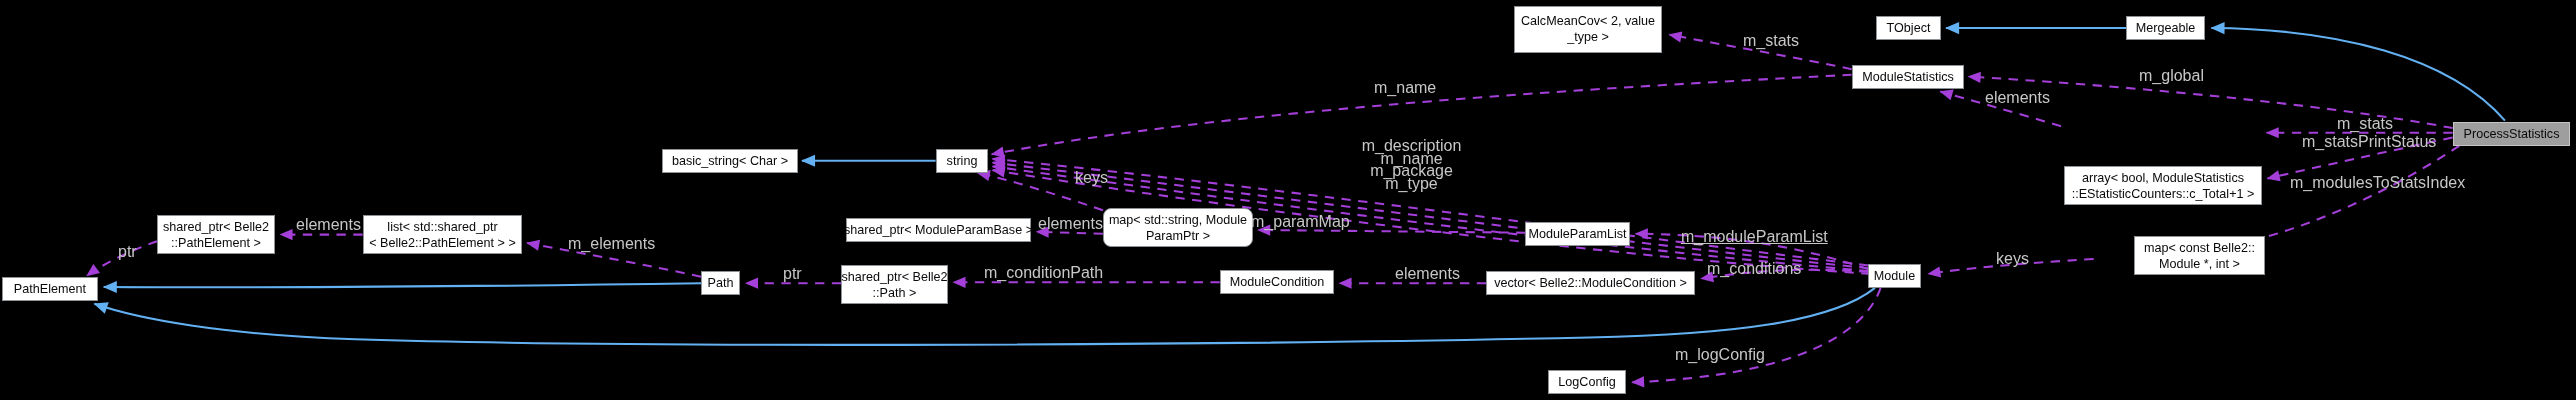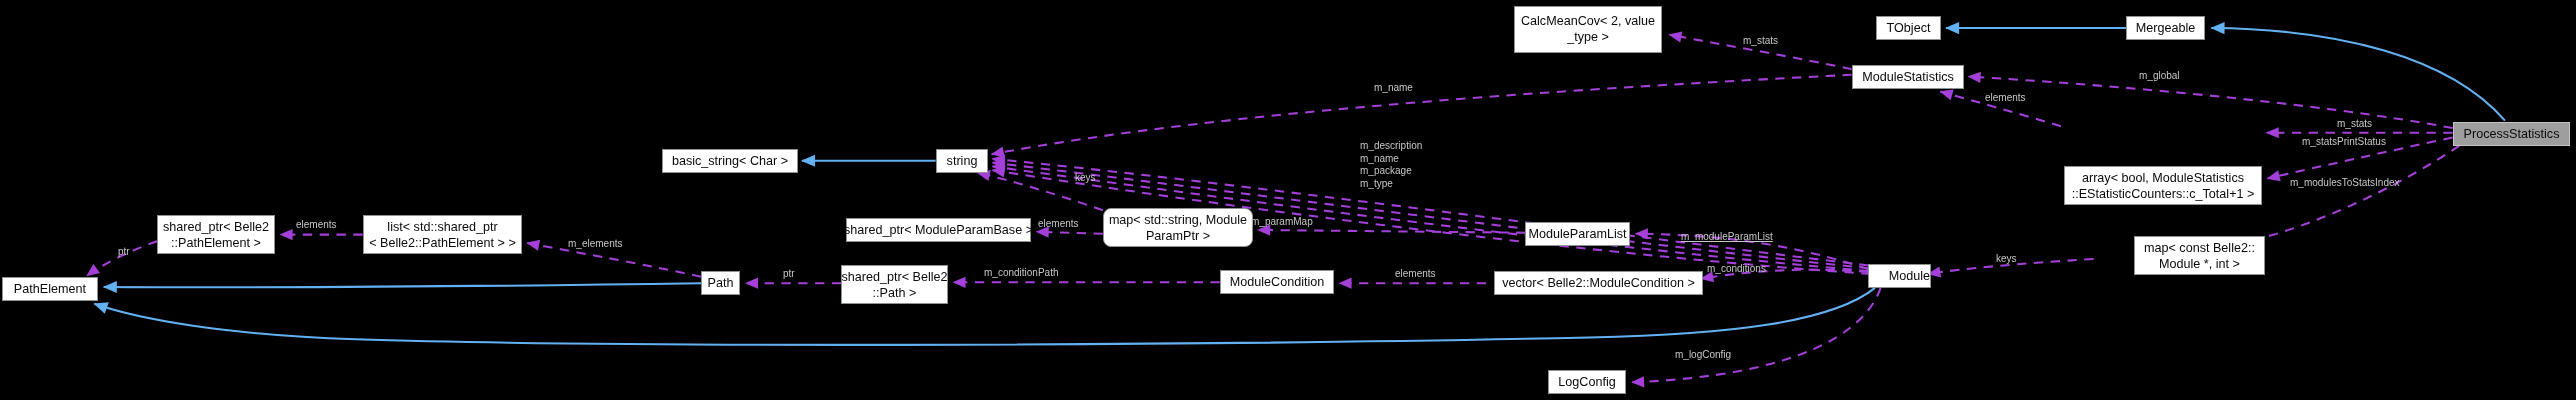--- a/index.html
+++ b/index.html
@@ -10,22 +10,22 @@
   .edge-usage{stroke:var(--usage,#a43fd9);stroke-width:2.2;fill:none;stroke-dasharray:10 8;}
   .arrow-inherit{fill:var(--inherit,#63b1f2);}
   .arrow-usage{fill:var(--usage,#a43fd9);}
   #nodes-layer,#labels-layer{position:absolute;left:0;top:0;width:100%;height:100%;z-index:2;pointer-events:none;}
   .node{position:absolute;box-sizing:border-box;background:var(--nodefill,#fff);
         border:1.4px solid var(--nodeborder,#8c9296);color:#0a0a0a;
         display:flex;flex-direction:column;justify-content:center;align-items:center;
         font-size:12.6px;line-height:16px;white-space:nowrap;text-align:center;
         pointer-events:auto;cursor:pointer;}
   .node.main{background:var(--mainfill,#9e9e9e);border:1.4px solid var(--mainborder,#c4c4c4);cursor:default;}
-  .edge-label{position:absolute;color:var(--labelcolor,#c7c7c7);font-size:10px;line-height:12.6px;
-              white-space:nowrap;text-align:left;}
+  .edge-label{position:absolute;color:var(--labelcolor,#c7c7c7);font-size:16px;line-height:12.6px;
+              white-space:nowrap;text-align:center;}
 </style>
 </head>
 <body>
 
 <div class="canvas">
   <svg class="edges" width="2576" height="401" viewBox="0 0 2756 429">
     <defs>
       <marker id="arr-i" markerUnits="userSpaceOnUse" markerWidth="20" markerHeight="16" refX="15" refY="8" orient="auto">
         <path class="arrow-inherit" d="M1,1.5 L16,8 L1,14.5 Z"></path>
       </marker>
@@ -121,24 +121,24 @@
       <div class="node" style="left: 701px; top: 271px; width: 39px; height: 24px;">
         <div>Path</div>
       </div>
       <div class="node" style="left: 841px; top: 265px; width: 107px; height: 39px;">
         <div>shared_ptr&lt; Belle2</div>
         <div>::Path &gt;</div>
       </div>
       <div class="node" style="left: 1220px; top: 270px; width: 114px; height: 24px;">
         <div>ModuleCondition</div>
       </div>
-      <div class="node" style="left: 1486px; top: 271px; width: 209px; height: 24px; margin-left: 8px;">
+      <div class="node" style="left: 1486px; top: 271px; width: 209px; height: 24px;">
         <div>vector&lt; Belle2::ModuleCondition &gt;</div>
       </div>
-      <div class="node" style="left: 1868px; top: 264px; width: 63px; height: 24px; align-items: flex-end;">
+      <div class="node" style="left: 1868px; top: 264px; width: 53px; height: 24px;">
         <div>Module</div>
       </div>
       <div class="node" style="left: 1548px; top: 370px; width: 78px; height: 24px;">
         <div>LogConfig</div>
       </div>
     </div>
   <div id="labels-layer">
       <div class="edge-label" style="left: 118px; top: 246px;">
         <div>ptr</div>
       </div>

